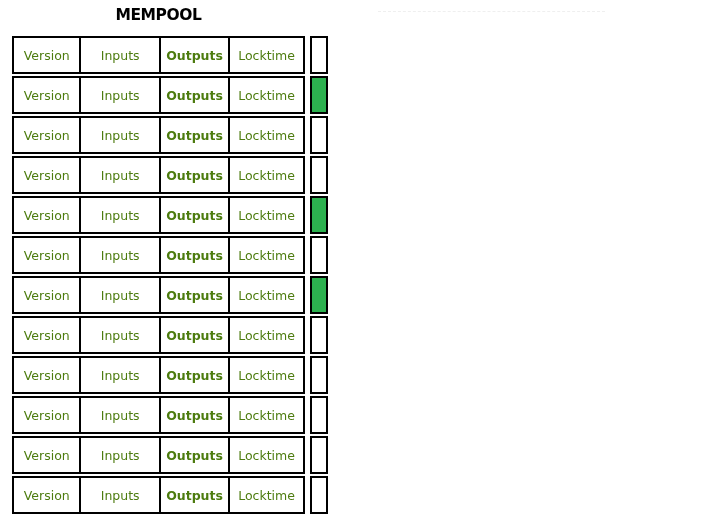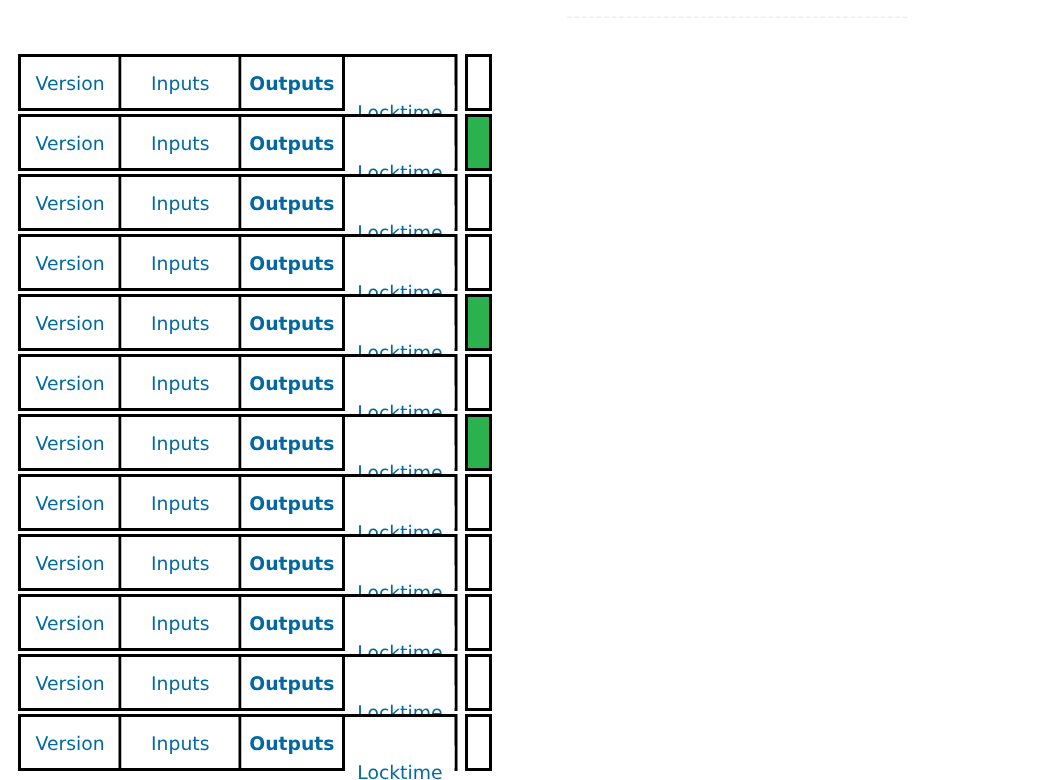--- a/index.html
+++ b/index.html
@@ -64,29 +64,28 @@
     flex-direction: row;
   }
 
   .tx-cell {
     box-sizing: border-box;
     height: 100%;
     display: flex;
     align-items: center;
     justify-content: center;
     font-size: 12.5px;
-    color: #0369a1;
+    color: #4d7c0f;
     background: #ffffff;
     border-right: 2px solid #000000;
     white-space: nowrap;
     overflow: hidden;
   }
   .tx-cell:last-child {
     border-right: none;
-    margin-top: 19px;
   }
 
   .cell-version  { width: 73px; }
   .cell-inputs   { width: 86px; }
   .cell-outputs  { width: 75px; font-weight: bold; }
   .cell-locktime { width: 79px; }
 
   .tx-status {
     position: absolute;
     left: 310px;
@@ -108,20 +107,21 @@
     width: 227px;
     height: 0;
     border-top: 1px dashed #efefef;
   }
 </style>
 </head>
 <body>
 
 <div id="mempool-panel">
 
+  <div id="mempool-title">MEMPOOL</div>
 
   <div id="tx-list">
       <div class="tx-row">
         <div class="tx-fields">
           <div class="tx-cell cell-version">Version</div>
           <div class="tx-cell cell-inputs">Inputs</div>
           <div class="tx-cell cell-outputs">Outputs</div>
           <div class="tx-cell cell-locktime">Locktime</div>
         </div>
         <div class="tx-status"></div>

